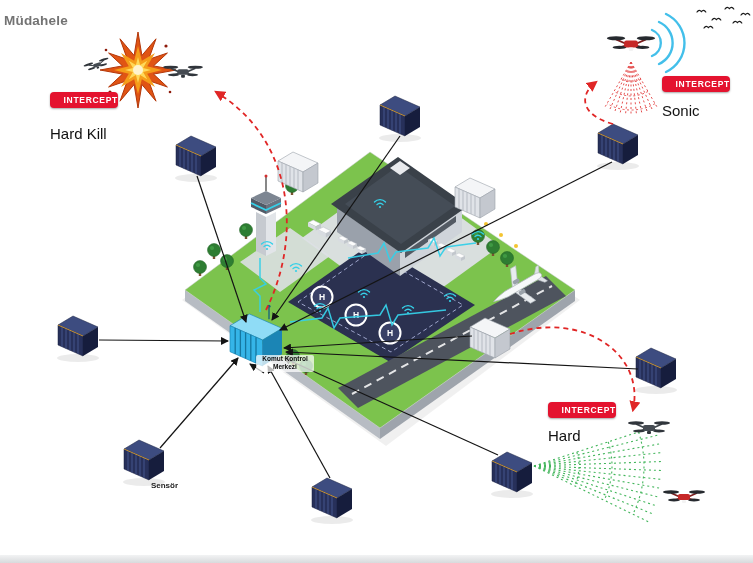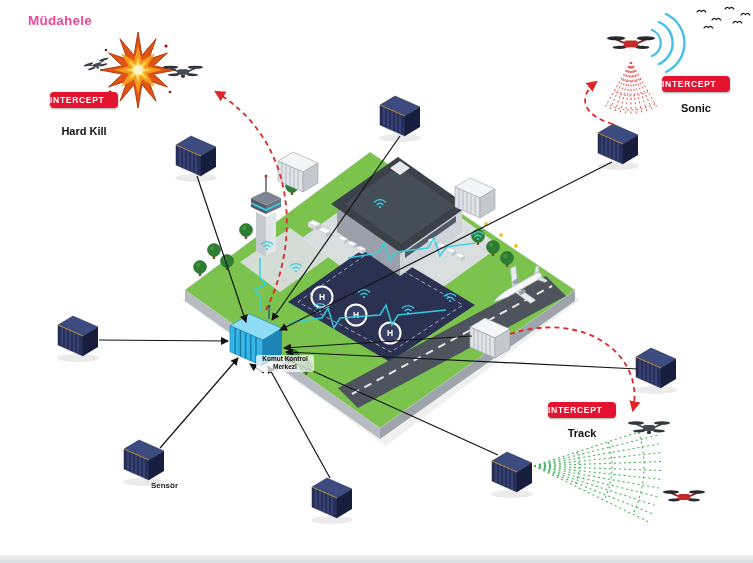--- a/index.html
+++ b/index.html
@@ -1,22 +1,22 @@
 <!DOCTYPE html>
 <html><head>
 <meta charset="utf-8">
 <style>
   * { margin:0; padding:0; box-sizing:border-box; }
   html,body { background:#ffffff; font-family:"Liberation Sans", sans-serif; }
   .stage { position:relative; width:753px; height:563px; background:#ffffff; overflow:hidden; }
-  .title { position:absolute; left:28px; top:13px; font-size:13.5px; font-weight:700; color:#ec4899; letter-spacing:.2px; }
+  .title { position:absolute; left:4px; top:13px; font-size:13.5px; font-weight:700; color:#737373; letter-spacing:.2px; }
   .badge { position:absolute; background:#e4132f; color:#fff; font-weight:700; font-size:8.5px;
-           letter-spacing:.7px; padding:3px 0; width:68px; border-radius:4px; text-align:left;
+           letter-spacing:.7px; padding:3px 0; width:68px; border-radius:4px; text-align:right;
            box-shadow:0 1px 2px rgba(0,0,0,.35); }
-  .badge-label { position:absolute; width:68px; font-size:11px; font-weight:700; color:#111; text-align:center; }
+  .badge-label { position:absolute; width:68px; font-size:15px; font-weight:400; color:#111; text-align:left; }
   .sensor-label { position:absolute; left:108px; top:481px; width:70px; font-size:8px; font-weight:600; color:#222; text-align:right; }
   .cc-label { position:absolute; left:256px; top:355px; width:58px; font-size:6.5px; font-weight:700;
               color:#0d0d0d; text-align:center; line-height:1.3; background:rgba(255,255,255,.72); border-radius:2px; }
   .bottom-strip { position:absolute; left:0; right:0; bottom:0; height:8px;
                   background:linear-gradient(#f2f3f4,#d8dadc); }
   svg.scene { position:absolute; left:0; top:0; }
 </style>
 </head>
 <body>
 
@@ -350,21 +350,21 @@
 
   <div class="title">Müdahele</div>
 
   <div class="badge" style="left:50px; top:92px;">INTERCEPT</div>
   <div class="badge-label" style="left:50px; top:125px;">Hard Kill</div>
 
   <div class="badge" style="left:662px; top:76px;">INTERCEPT</div>
   <div class="badge-label" style="left:662px; top:102px;">Sonic</div>
 
   <div class="badge" style="left:548px; top:402px;">INTERCEPT</div>
-  <div class="badge-label" style="left:548px; top:427px;">Track</div>
+  <div class="badge-label" style="left:548px; top:427px;">Hard</div>
 
   <div class="sensor-label">Sensör</div>
 
   <div class="cc-label">
     <div>Komut Kontrol</div>
     <div>Merkezi</div>
   </div>
 
   <div class="bottom-strip"></div>
 </div>

